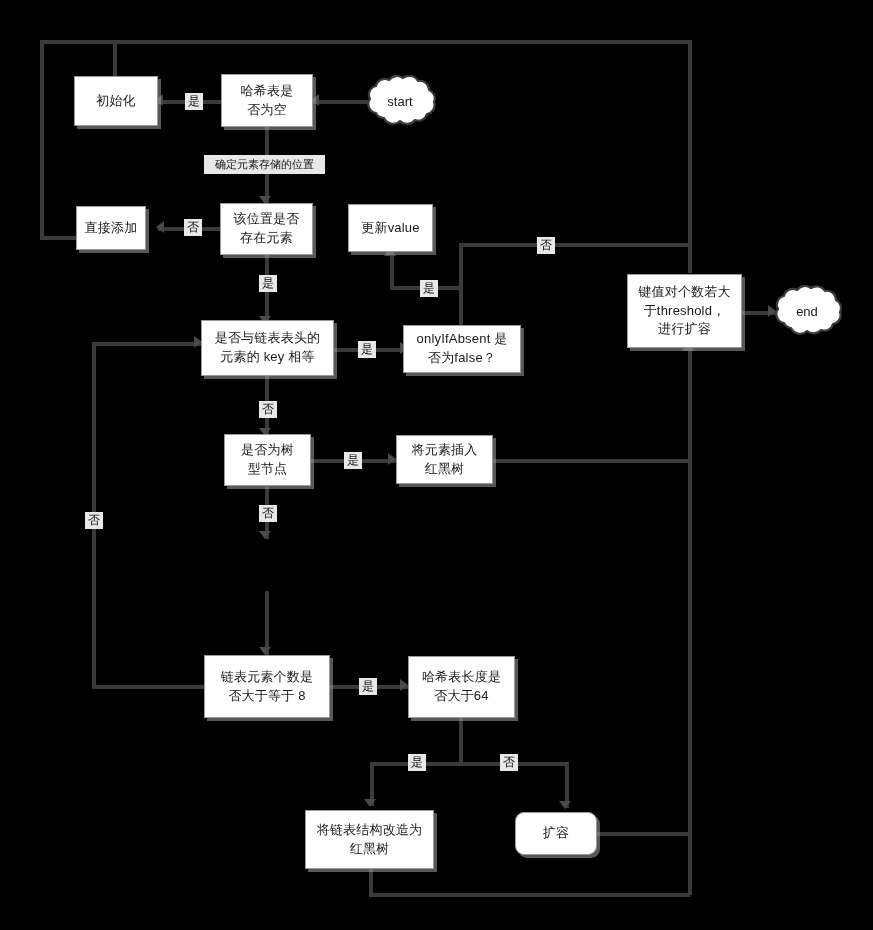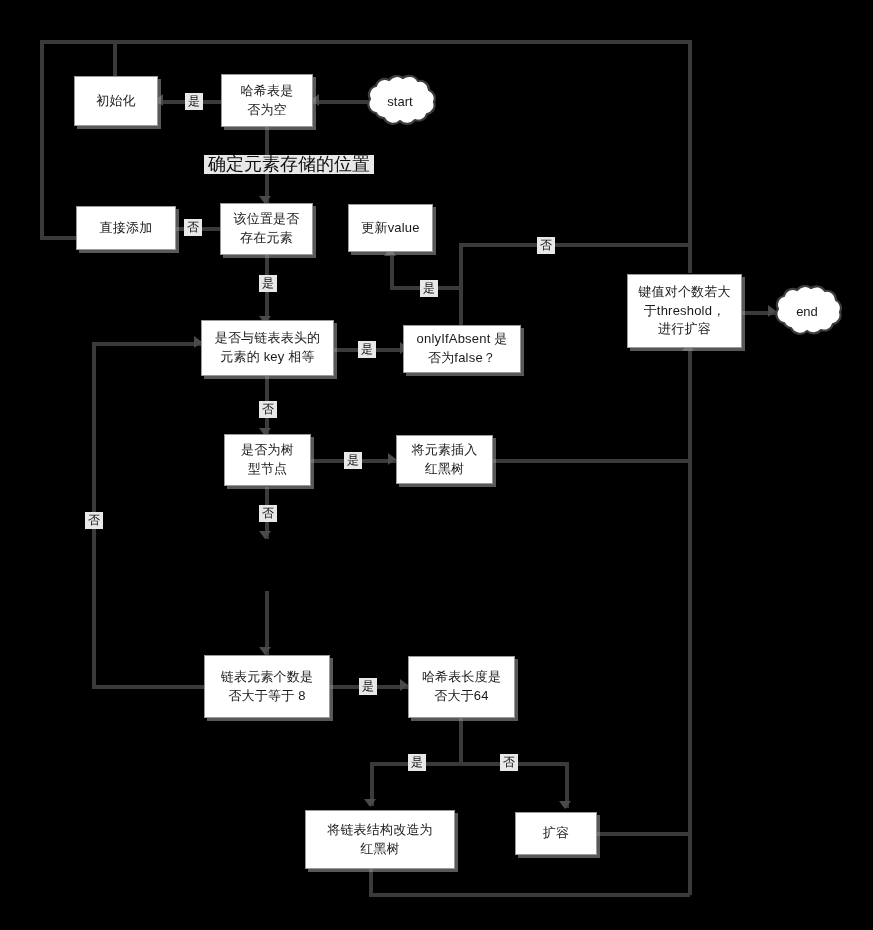--- a/index.html
+++ b/index.html
@@ -89,22 +89,22 @@
     position: absolute;
     background: #e8e8e8;
     color: #101010;
     font-size: 12px;
     line-height: 15px;
     padding: 1px 3px;
     z-index: 7;
     white-space: nowrap;
   }
   .elabel.wide {
-    font-size: 18px;
-    padding: 2px 4px;
+    font-size: 11px;
+    padding: 2px 11px;
   }
 </style>
 </head>
 <body>
 
 <div id="canvas">
 
   <div class="edge v" style="left:113px; top:42px; height:42px;"></div>
   <div class="edge h" style="left:40px; top:40px; width:652px;"></div>
   <div class="edge v" style="left:40px; top:40px; height:200px;"></div>
@@ -174,21 +174,21 @@
   <div class="arrow up" style="left:682px; top:343px;"></div>
 
   <div class="edge h" style="left:742px; top:311px; width:36px;"></div>
   <div class="arrow right" style="left:768px; top:305px;"></div>
 
   <div class="node" style="left:221px; top:74px; width:92px; height:53px;">哈希表是
 否为空</div>
 
   <div class="node" style="left:74px; top:76px; width:84px; height:50px;">初始化</div>
 
-  <div class="node" style="left:76px; top:206px; width:100px; height:44px;">直接添加</div>
+  <div class="node" style="left:76px; top:206px; width:70px; height:44px;">直接添加</div>
 
   <div class="node" style="left:220px; top:203px; width:93px; height:52px;">该位置是否
 存在元素</div>
 
   <div class="node" style="left:348px; top:204px; width:85px; height:48px;">更新value</div>
 
   <div class="node" style="left:201px; top:320px; width:133px; height:56px;">是否与链表表头的
 元素的 key 相等</div>
 
   <div class="node" style="left:403px; top:325px; width:118px; height:48px;">onlyIfAbsent 是
@@ -200,24 +200,24 @@
   <div class="node" style="left:396px; top:435px; width:97px; height:49px;">将元素插入
 红黑树</div>
 
 
   <div class="node" style="left:204px; top:655px; width:126px; height:63px;">链表元素个数是
 否大于等于 8</div>
 
   <div class="node" style="left:408px; top:656px; width:107px; height:62px;">哈希表长度是
 否大于64</div>
 
-  <div class="node" style="left:305px; top:810px; width:150px; height:59px;">将链表结构改造为
+  <div class="node" style="left:305px; top:810px; width:129px; height:59px;">将链表结构改造为
 红黑树</div>
 
-  <div class="node" style="left:515px; top:812px; width:82px; height:43px;">扩容</div>
+  <div class="node" style="left:515px; top:812px; width:82px; height:43px;border-radius:9px;">扩容</div>
 
   <div class="node" style="left:627px; top:274px; width:115px; height:74px;">键值对个数若大
 于threshold，
 进行扩容</div>
 
   <div class="cloud" style="left:362px; top:75px; width:76px; height:52px;">
     <svg width="76" height="52" viewBox="0 0 76 52" aria-hidden="true">
       <path d="M14,38 a9,9 0 0,1 -6,-14 a9,9 0 0,1 6,-13 a9,9 0 0,1 13,-6 a10,10 0 0,1 14,-2 a10,10 0 0,1 15,3 a9,9 0 0,1 11,9 a9,9 0 0,1 5,12 a9,9 0 0,1 -7,12 a9,9 0 0,1 -12,6 a10,10 0 0,1 -15,1 a10,10 0 0,1 -16,-3 a9,9 0 0,1 -8,-5 z" fill="#ffffff" stroke="#3d3d3d" stroke-width="2.2" stroke-linejoin="round"></path>
     </svg>
     <div class="cloud-label">start</div>

